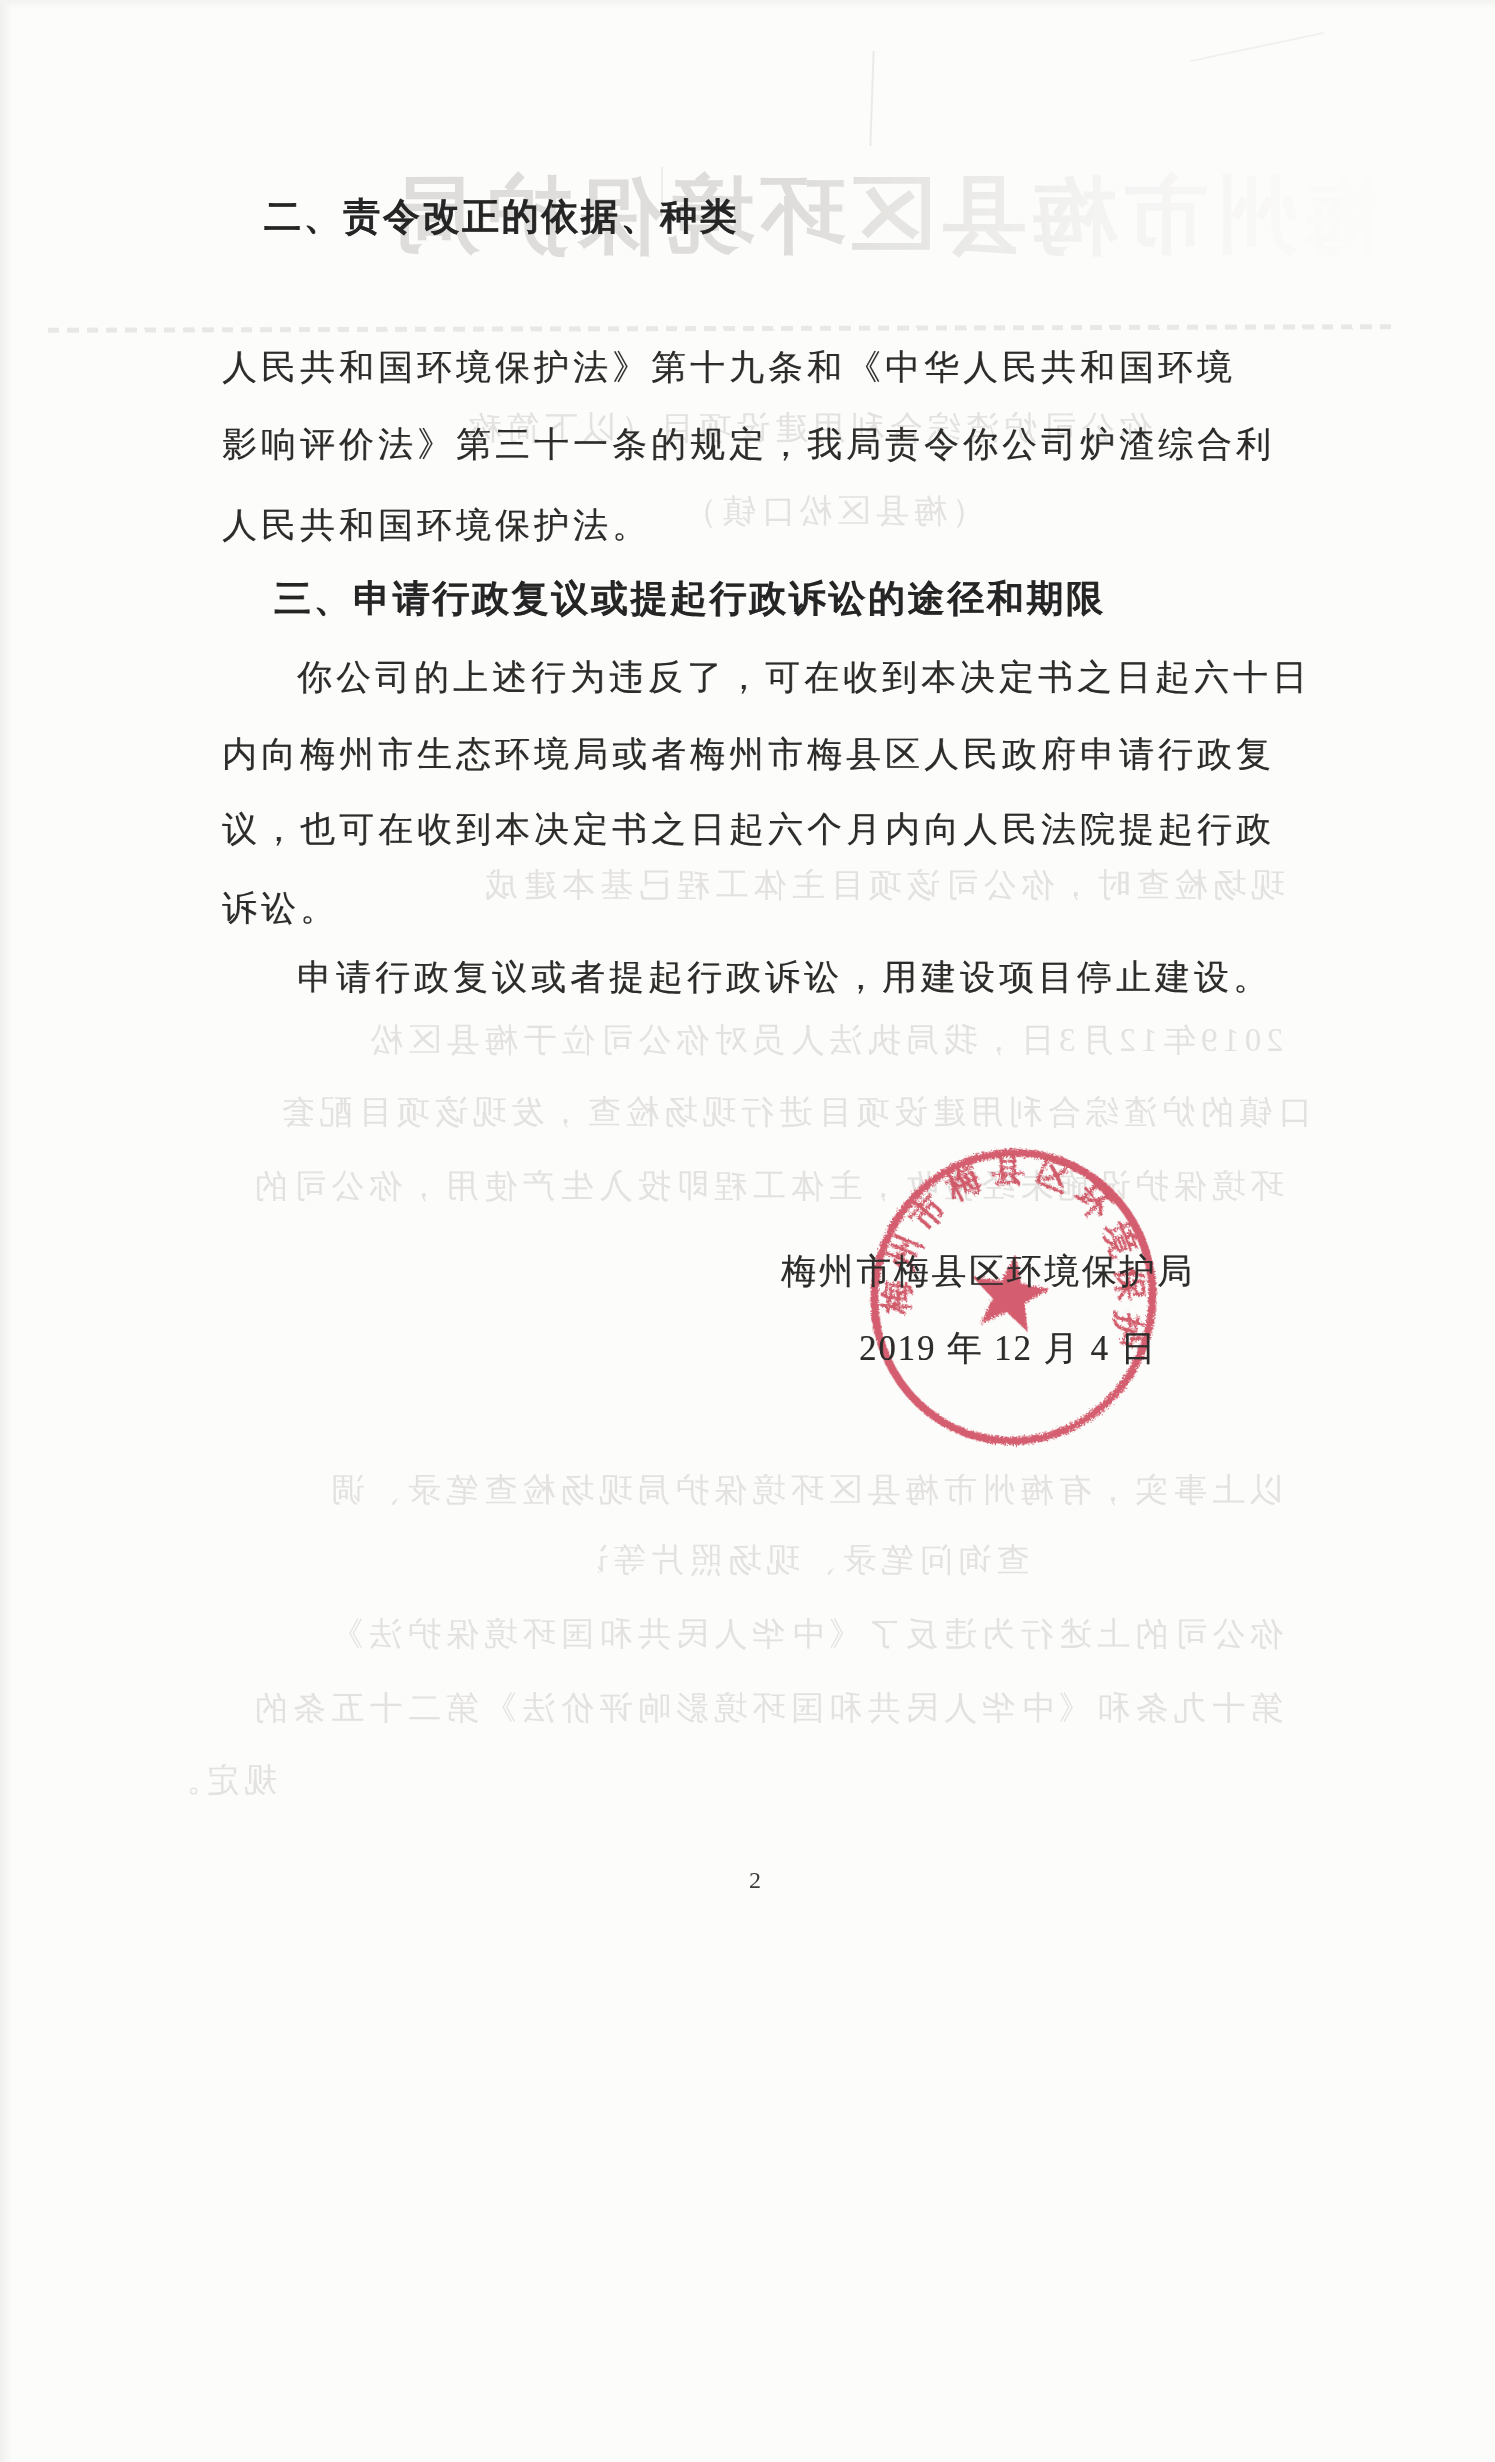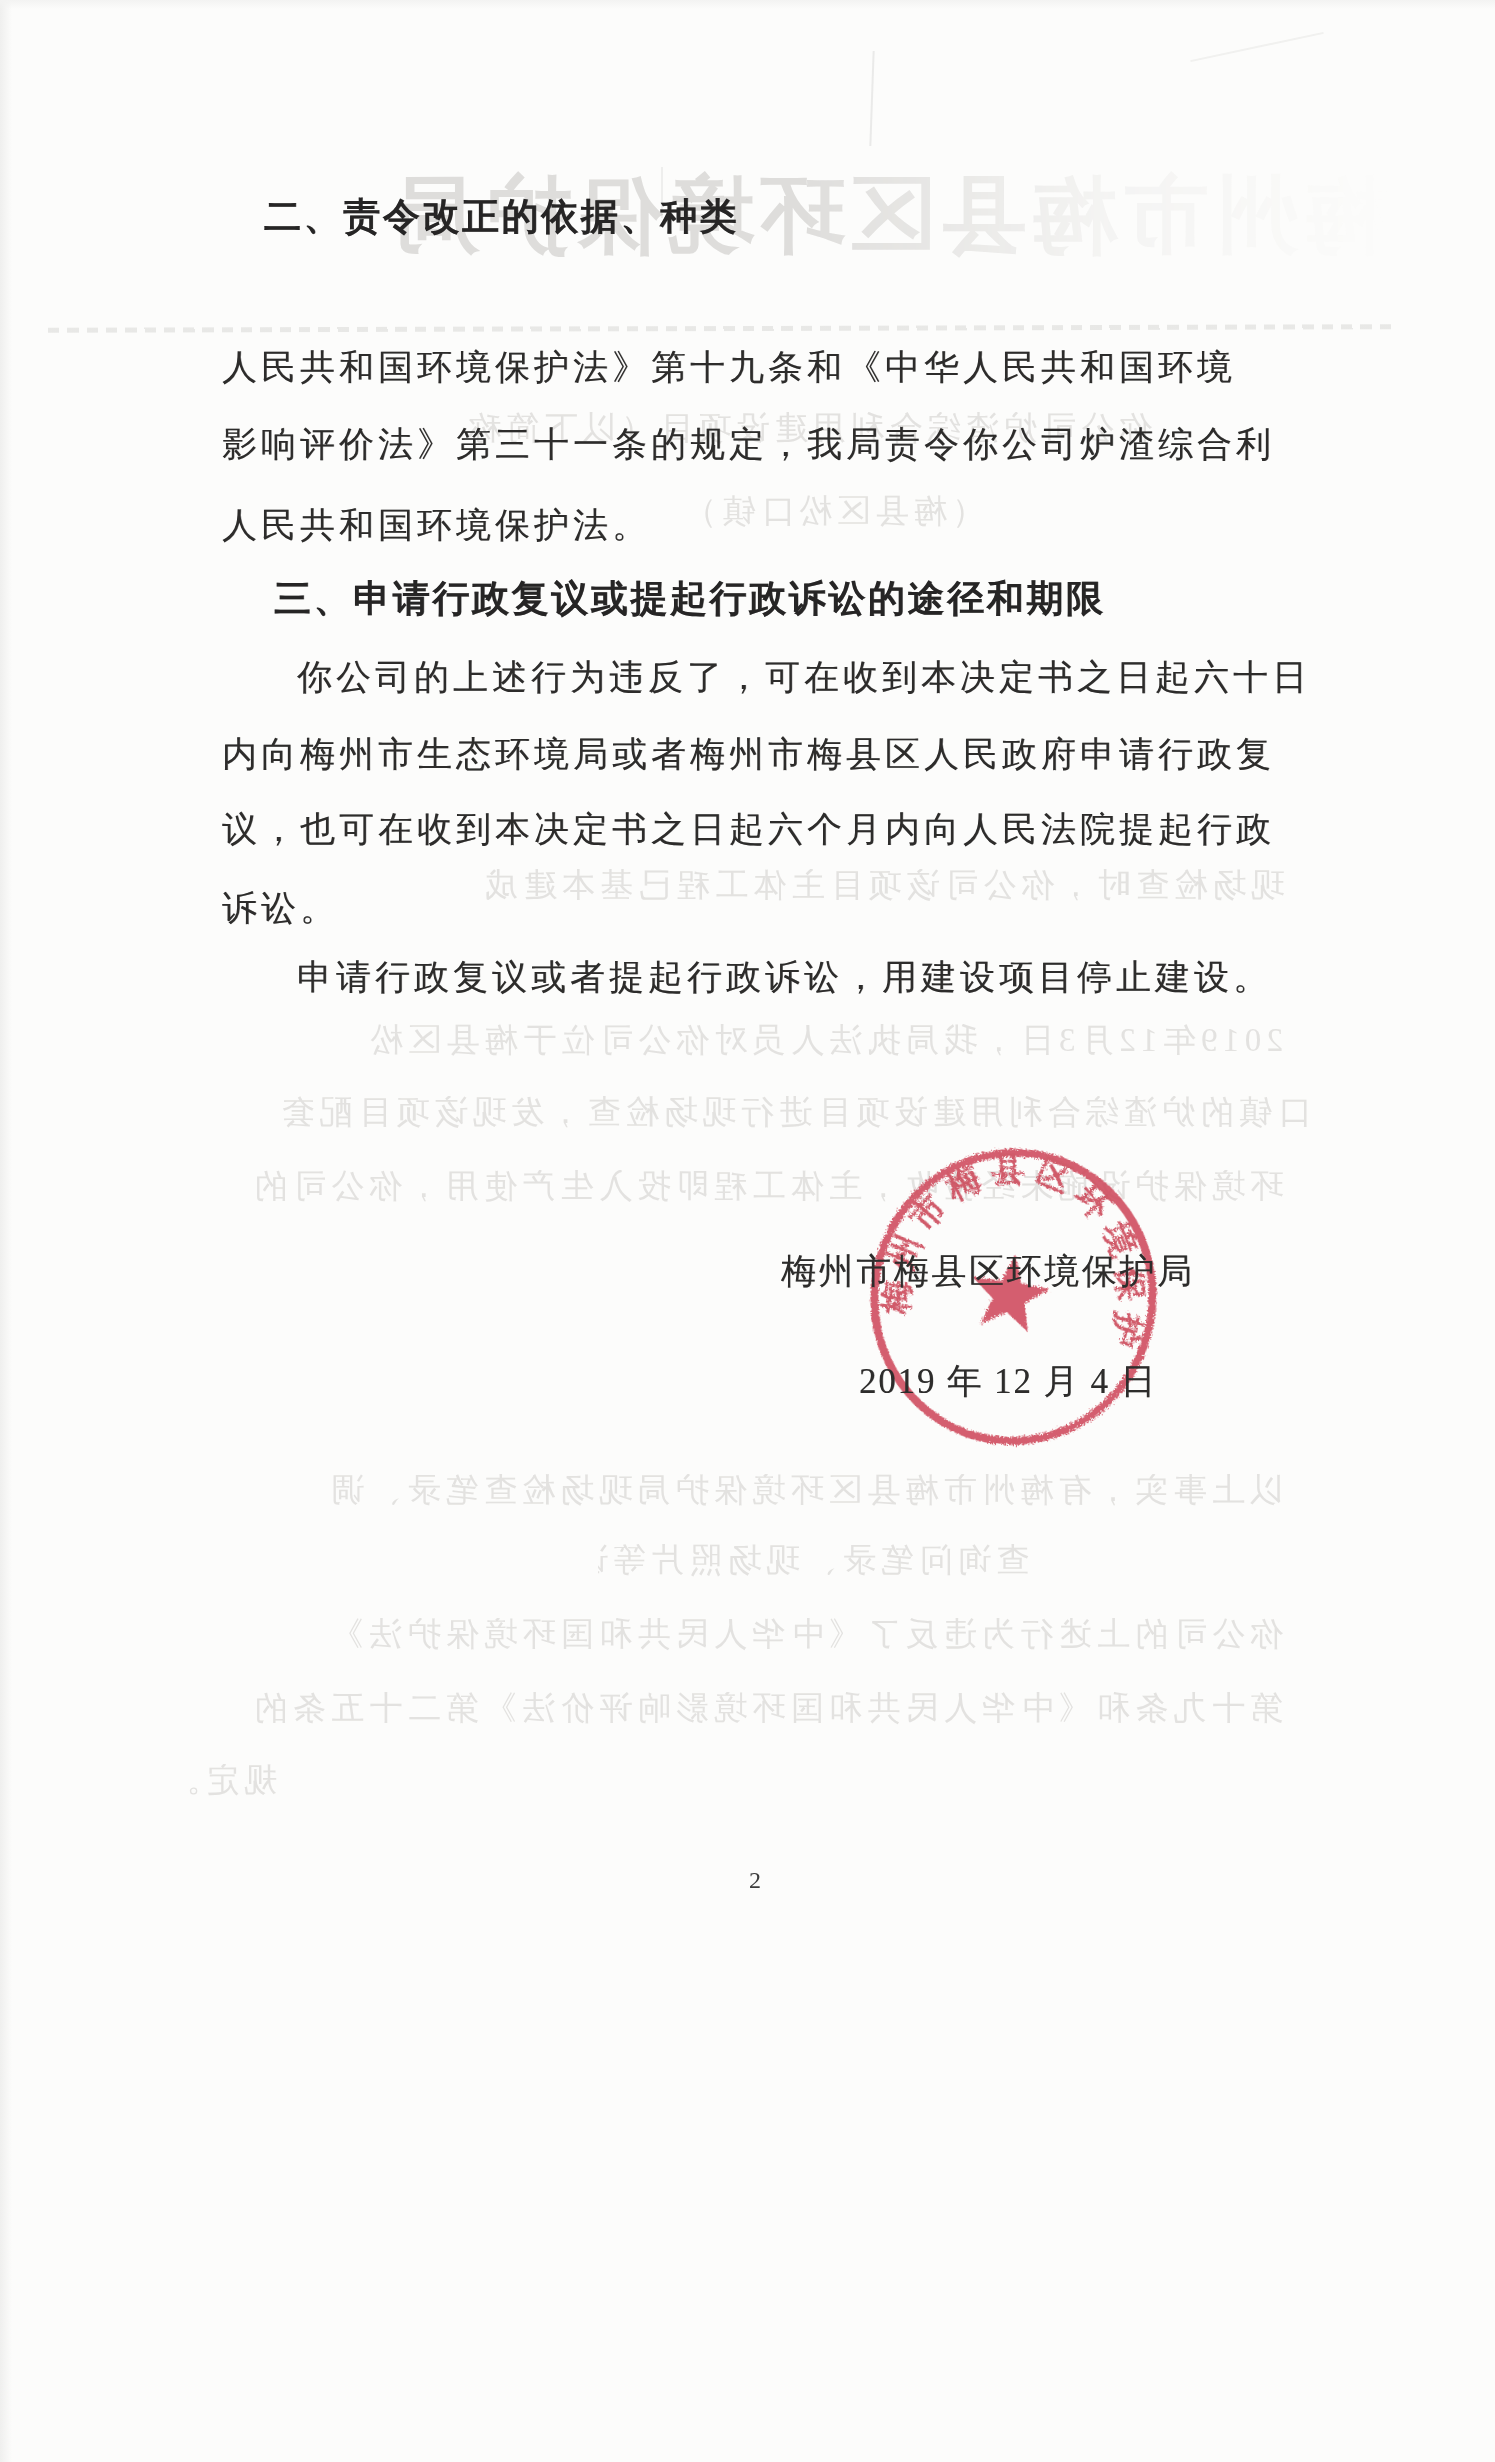--- a/index.html
+++ b/index.html
@@ -106,18 +106,18 @@
         <path id="stamp-arc" d="M 134 253 A 120 134 0 1 1 360 253" fill="none"></path>
         <text font-size="38" fill="#cb4557" letter-spacing="10" font-family="Liberation Serif, serif" font-weight="700">
           <textPath href="#stamp-arc" startOffset="8">梅州市梅县区环境保护局</textPath>
         </text>
         <polygon transform="translate(242,206)" points="0,-47 11.3,-15.5 44.7,-14.5 18.3,5.9 27.6,38 0,19.2 -27.6,38 -18.3,5.9 -44.7,-14.5 -11.3,-15.5" fill="#cf4a5c"></polygon>
       </g>
     </svg>
   </div>
 
   <div class="tl sig" style="left:781px;top:1254px">梅州市梅县区环境保护局</div>
-  <div class="tl sig" style="left:859px;top:1364px;letter-spacing:1.8px">2019 年 12 月 4 日</div>
+  <div class="tl sig" style="left:859px;top:1331px;letter-spacing:1.8px">2019 年 12 月 4 日</div>
 
   <div class="tl pageno" style="left:749px;top:1868px">2</div>
 
 </div>
 
 
 </body></html>

